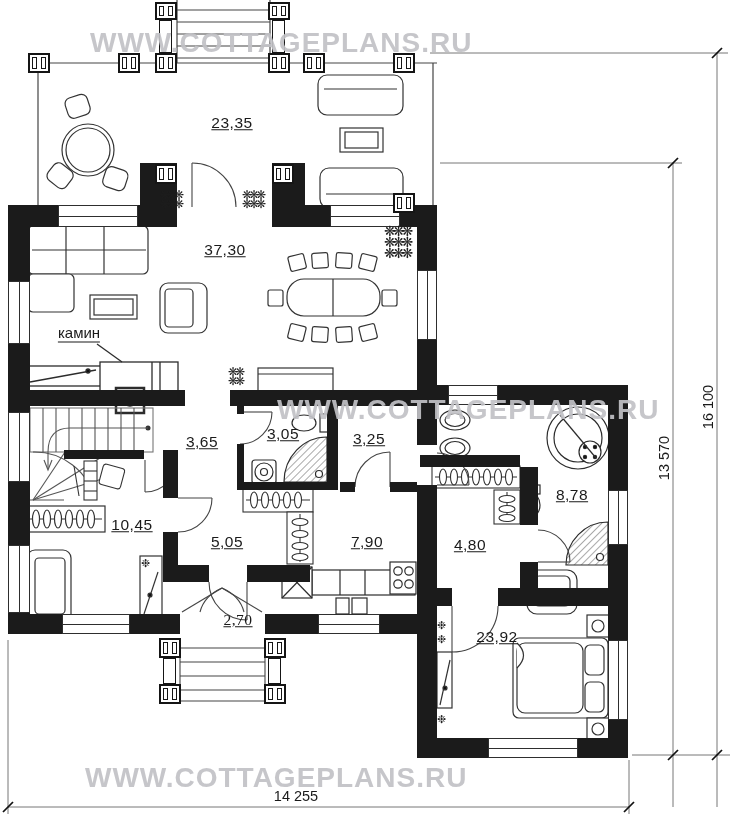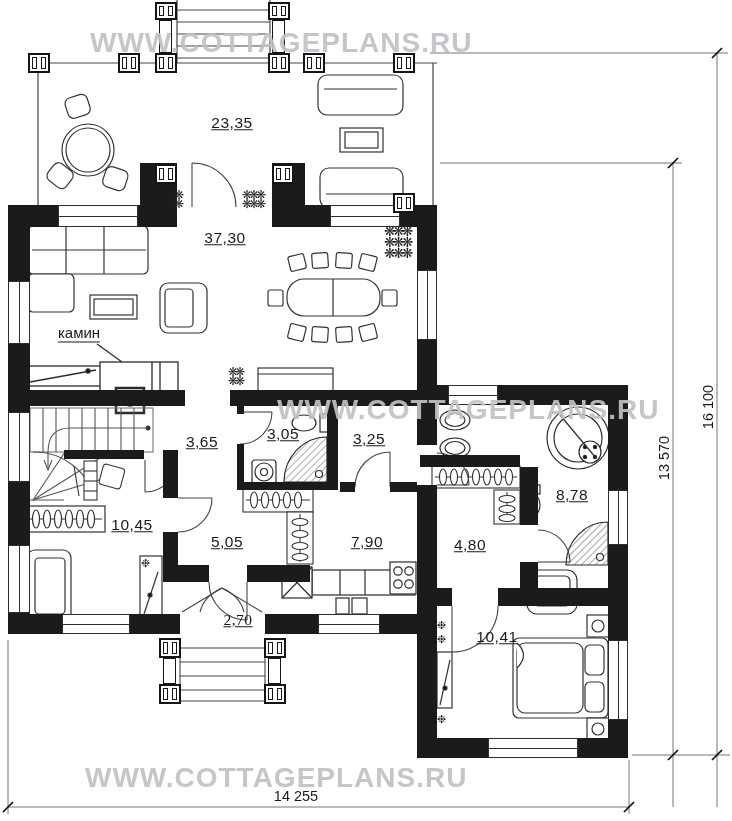--- a/index.html
+++ b/index.html
@@ -384,31 +384,31 @@
   <div class="snow" style="left:141px;top:558px;">❉</div>
   <div class="snow" style="left:437px;top:620px;">❉</div>
   <div class="snow" style="left:437px;top:634px;">❉</div>
   <div class="snow" style="left:437px;top:714px;">❉</div>
 
   <div class="wm" style="left:90px;top:27px;">WWW.COTTAGEPLANS.RU</div>
   <div class="wm" style="left:277px;top:394px;">WWW.COTTAGEPLANS.RU</div>
   <div class="wm" style="left:85px;top:762px;">WWW.COTTAGEPLANS.RU</div>
 
   <div class="rl" style="left:232px;top:99px;margin-top:24px;">23,35</div>
-  <div class="rl" style="left:225px;top:238px;text-align:center;">37,30</div>
+  <div class="rl" style="left:225px;top:250px;text-align:center;">37,30</div>
   <div class="rl" style="left:202px;top:442px;">3,65</div>
   <div class="rl" style="left:277px;top:434px;margin-left:6px;">3,05</div>
   <div class="rl" style="left:369px;top:439px;">3,25</div>
   <div class="rl" style="left:132px;top:525px;">10,45</div>
   <div class="rl" style="left:227px;top:542px;">5,05</div>
   <div class="rl" style="left:367px;top:542px;">7,90</div>
   <div class="rl" style="left:470px;top:545px;">4,80</div>
   <div class="rl" style="left:572px;top:495px;">8,78</div>
   <div class="rl" style="left:238px;top:620px;font-family:Liberation Serif, serif;">2,70</div>
-  <div class="rl" style="left:497px;top:637px;">10,41</div>
+  <div class="rl" style="left:497px;top:637px;">23,92</div>
 
   <div class="lbl-callout" style="left:79px;top:333px;">камин</div>
 
   <div class="dim" style="left:296px;top:796px;">14 255</div>
   <div class="dim vert" style="left:664px;top:458px;">13 570</div>
   <div class="dim vert" style="left:708px;top:407px;">16 100</div>
 
 </div>
 
 </body></html>

